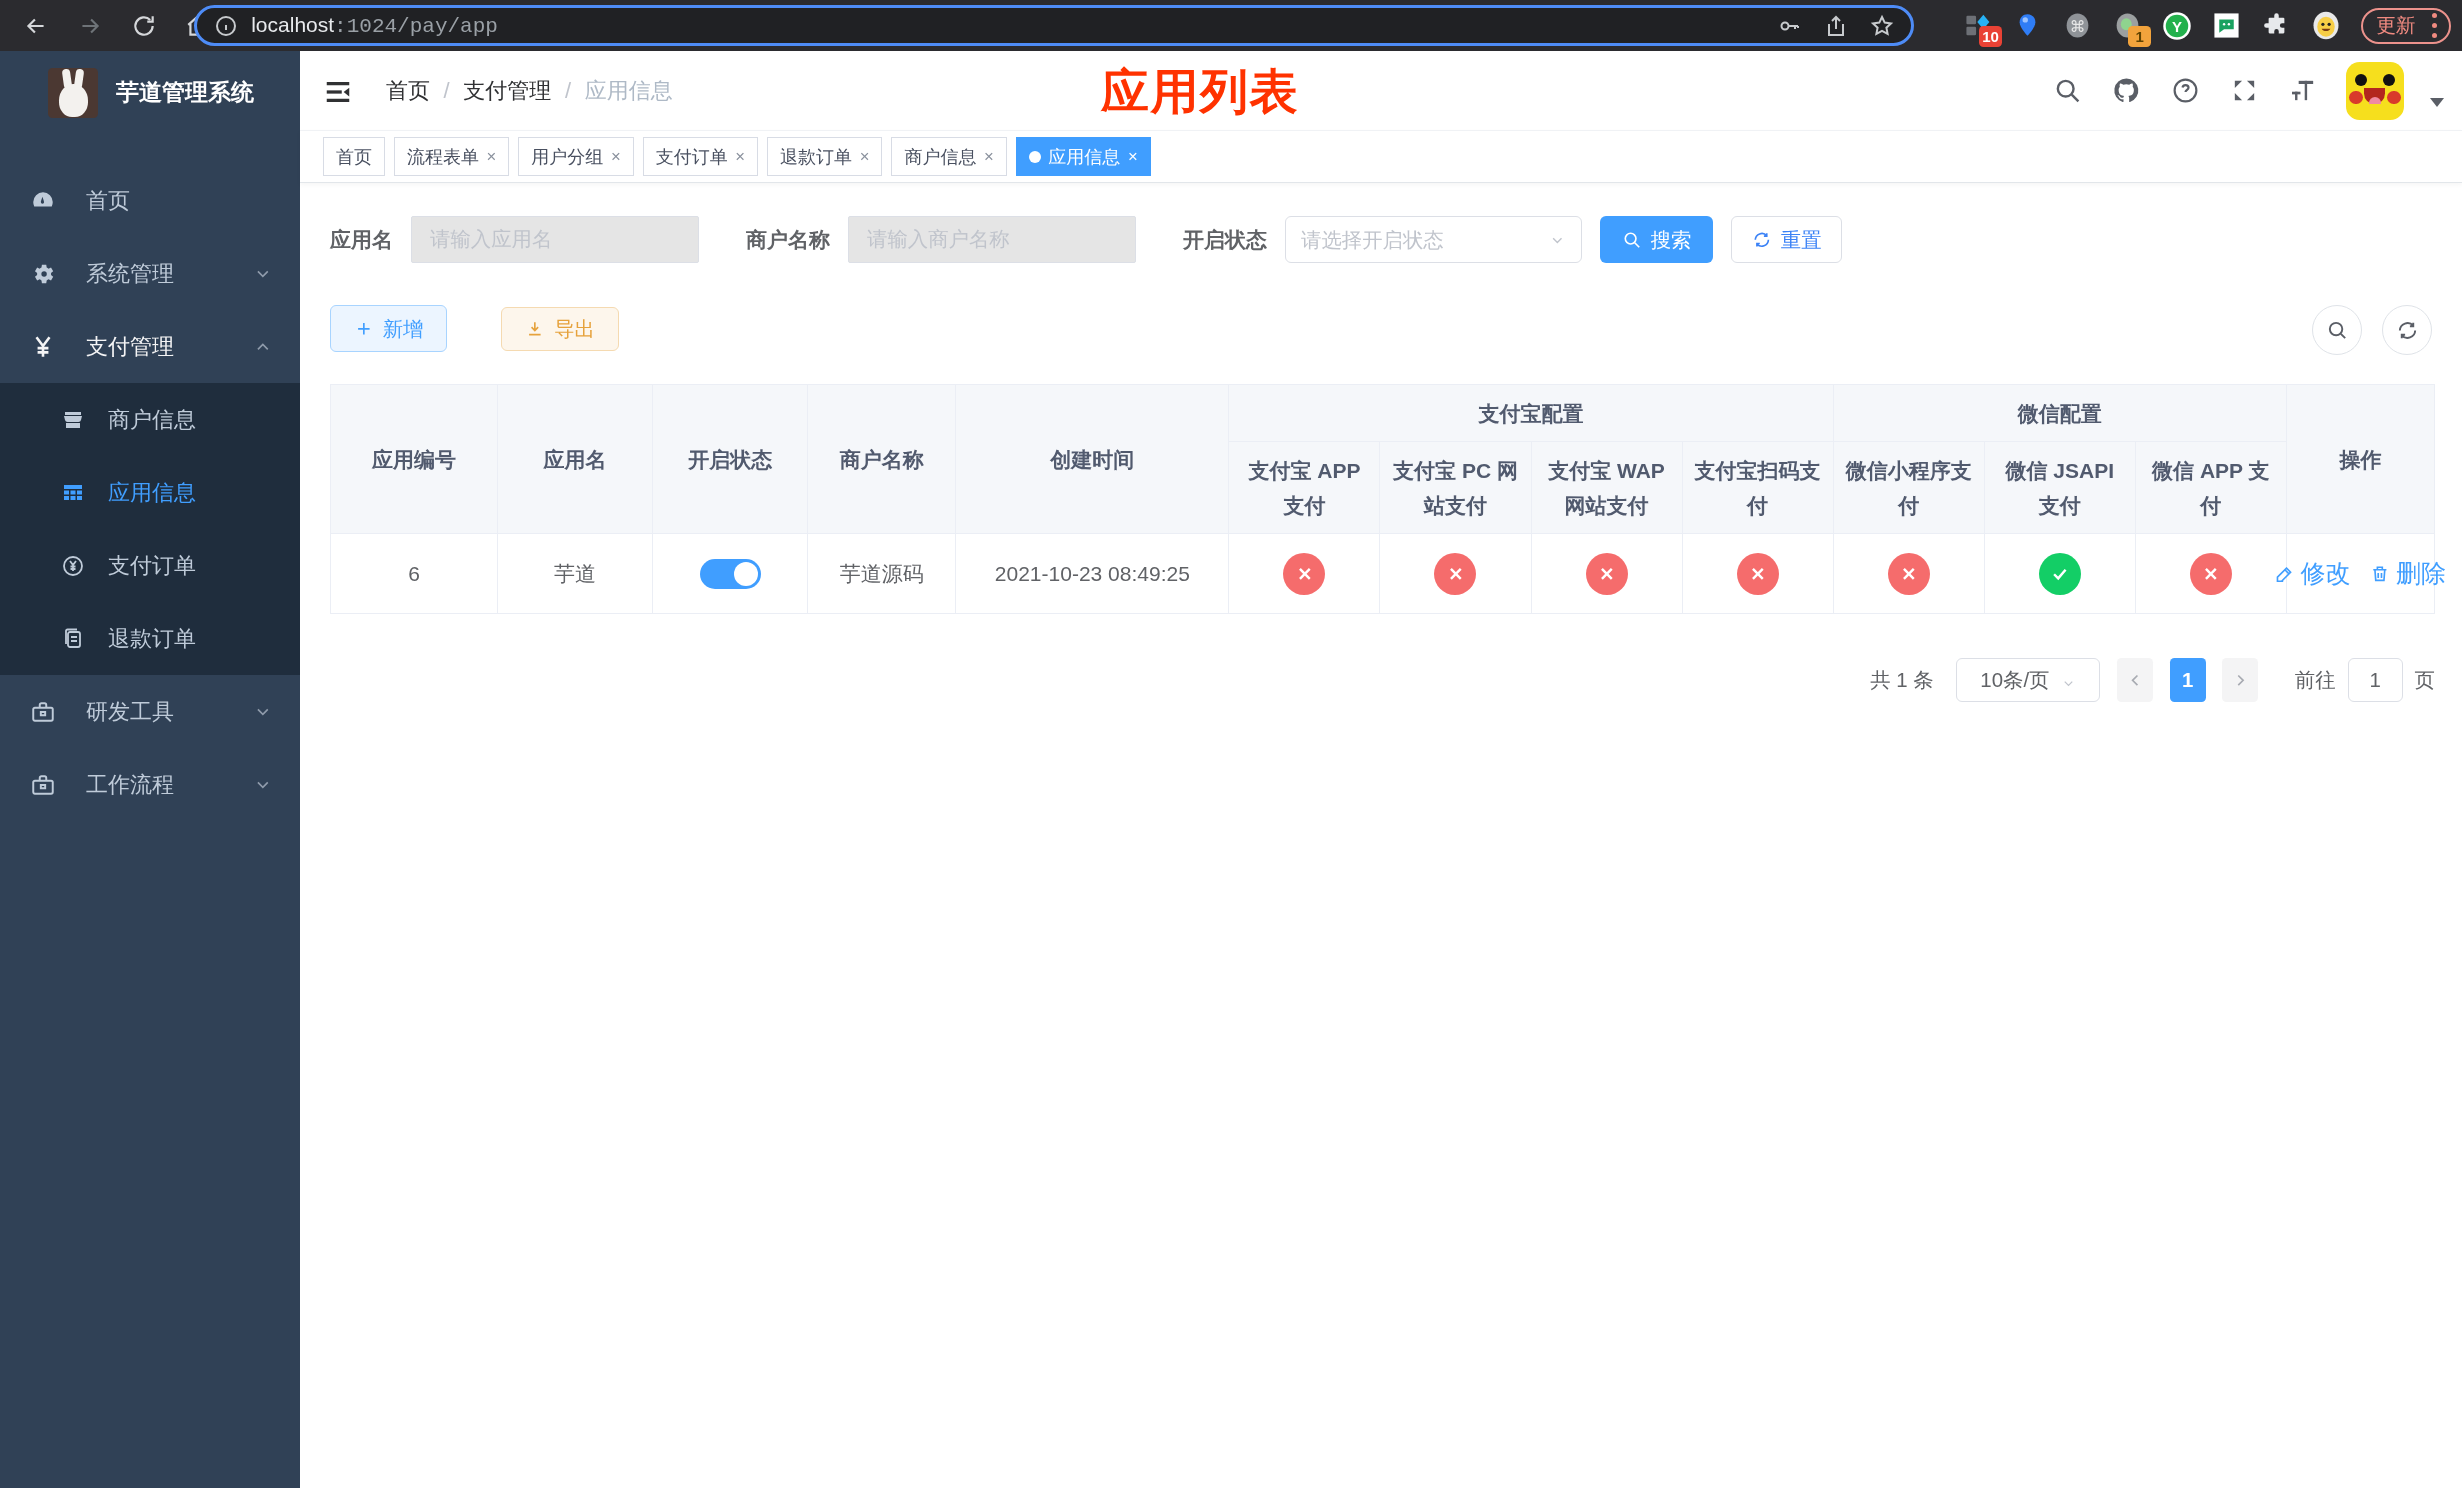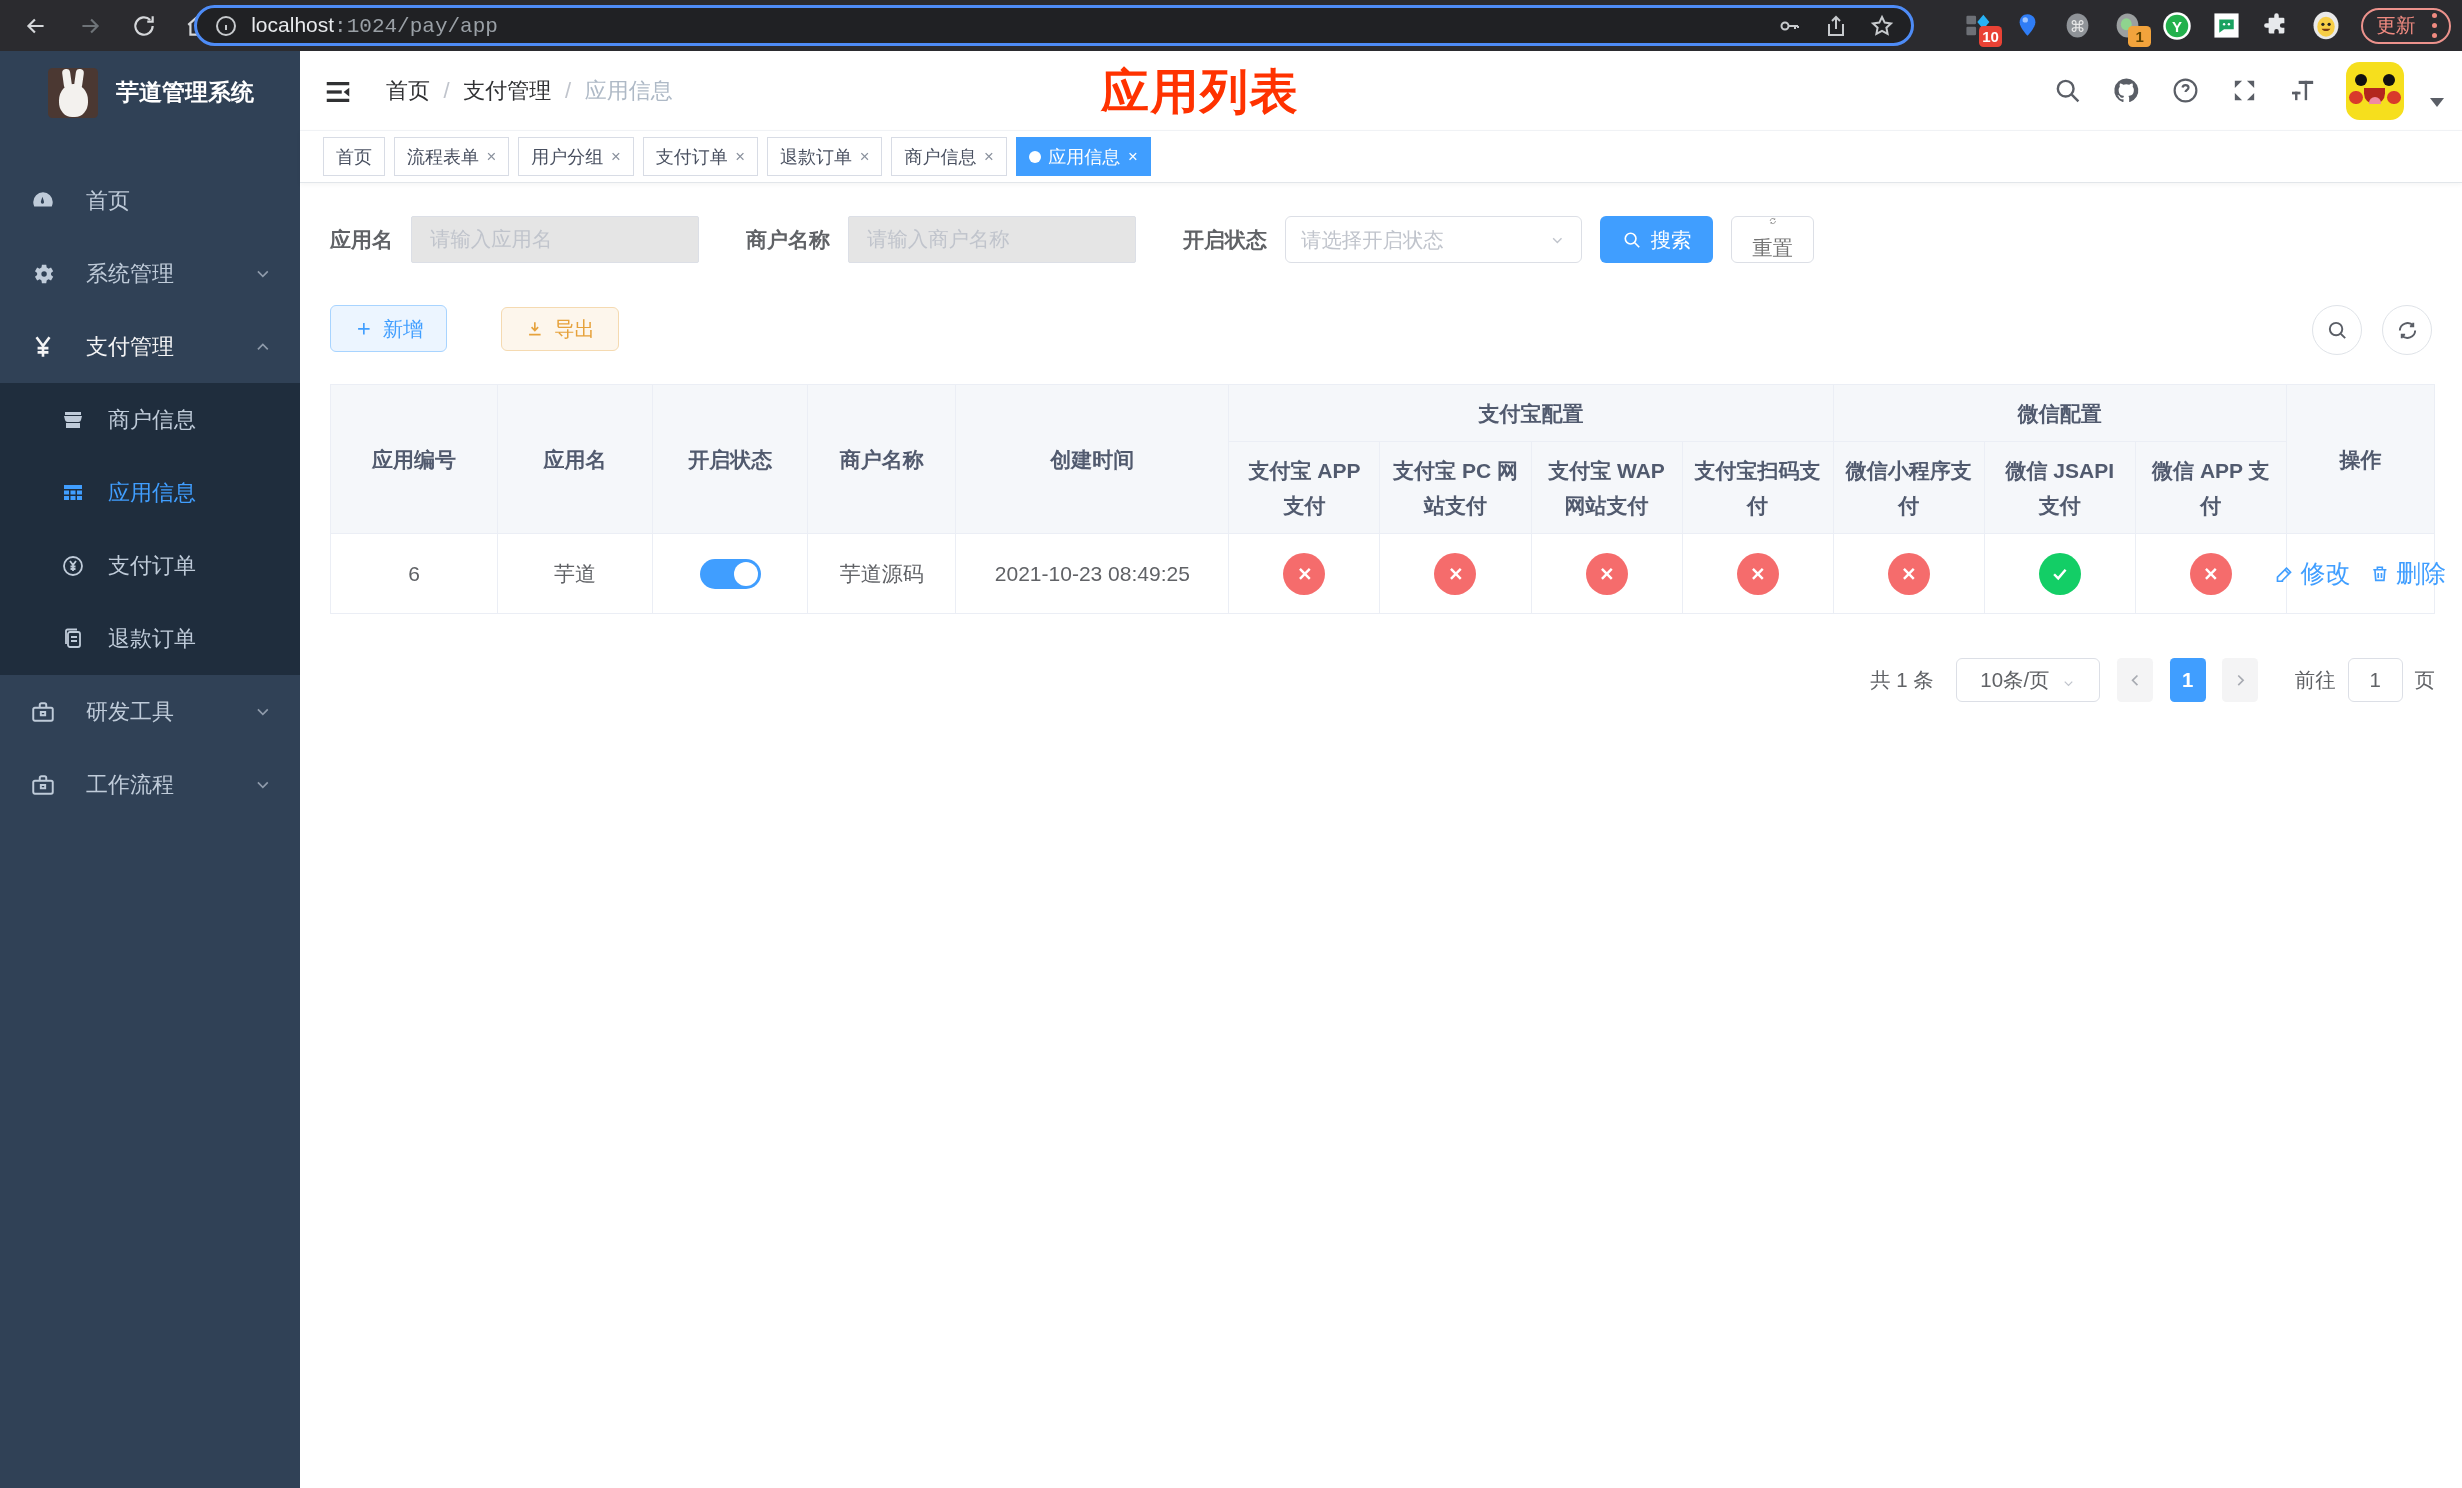--- a/index.html
+++ b/index.html
@@ -84,21 +84,21 @@
   .f-label { font-size:21px; font-weight:700; color:#606266; margin-right:18px; white-space:nowrap; }
   .f-input { width:288px; height:47px; border:1.5px solid #dcdfe6; border-radius:2px; font-size:20.4px; color:#606266; padding:0 18px; background:#e5e5e5; font-family:"Liberation Sans",sans-serif; }
   .f-input::placeholder { color:#c0c4cc; }
   .f-select { width:297px; height:47px; border:1.5px solid #dcdfe6; border-radius:6px; display:flex; align-items:center; padding:0 15px; color:#c0c4cc; font-size:20.4px; cursor:pointer; background:#fff; }
   .f-select .ph { flex:1 1 auto; }
   .f-select .sel-chev { width:16.7px; height:16.7px; color:#c0c4cc; }
   .gap-m { width:47px; flex:0 0 auto; }
   .btn { height:47px; border-radius:6px; font-size:20.4px; display:inline-flex; align-items:center; justify-content:center; gap:9px; cursor:pointer; border:1.5px solid transparent; }
   .btn svg { width:19.7px; height:19.7px; }
   .btn-primary { background:#409eff; color:#fff; padding:0 21px; margin-left:18px; }
-  .btn-plain { background:#fff; color:#737373; border-color:#dcdfe6; padding:0 19.7px; margin-left:18px;flex-direction:column; }
+  .btn-plain { background:#fff; color:#3b82f6; border-color:#dcdfe6; padding:0 19.7px; margin-left:18px; }
   .actions-row { margin-top:42px; display:flex; align-items:center; position:relative;gap:27px; }
   .btn-add { background:#ecf5ff; border-color:#a8d4ff; color:#409eff; padding:0 23px; }
   .btn-export { background:#fdf6ec; border-color:#f5dab1; color:#e6a23c; padding:0 23px; margin-left:27px; height:44px; }
   .round-tools { position:absolute; right:3px; top:0; display:flex; gap:19.7px; }
   .round-btn { width:50px; height:50px; border-radius:50%; border:1.5px solid #dfe3e8; background:#fff; display:flex; align-items:center; justify-content:center; color:#5a5e66; cursor:pointer; }
   .round-btn svg { width:23px; height:23px; }
 
   
   table.grid { border-collapse:collapse; margin-top:32px; table-layout:fixed; width:2105px; }
   table.grid th, table.grid td { border:1.5px solid #ebeef5; }

